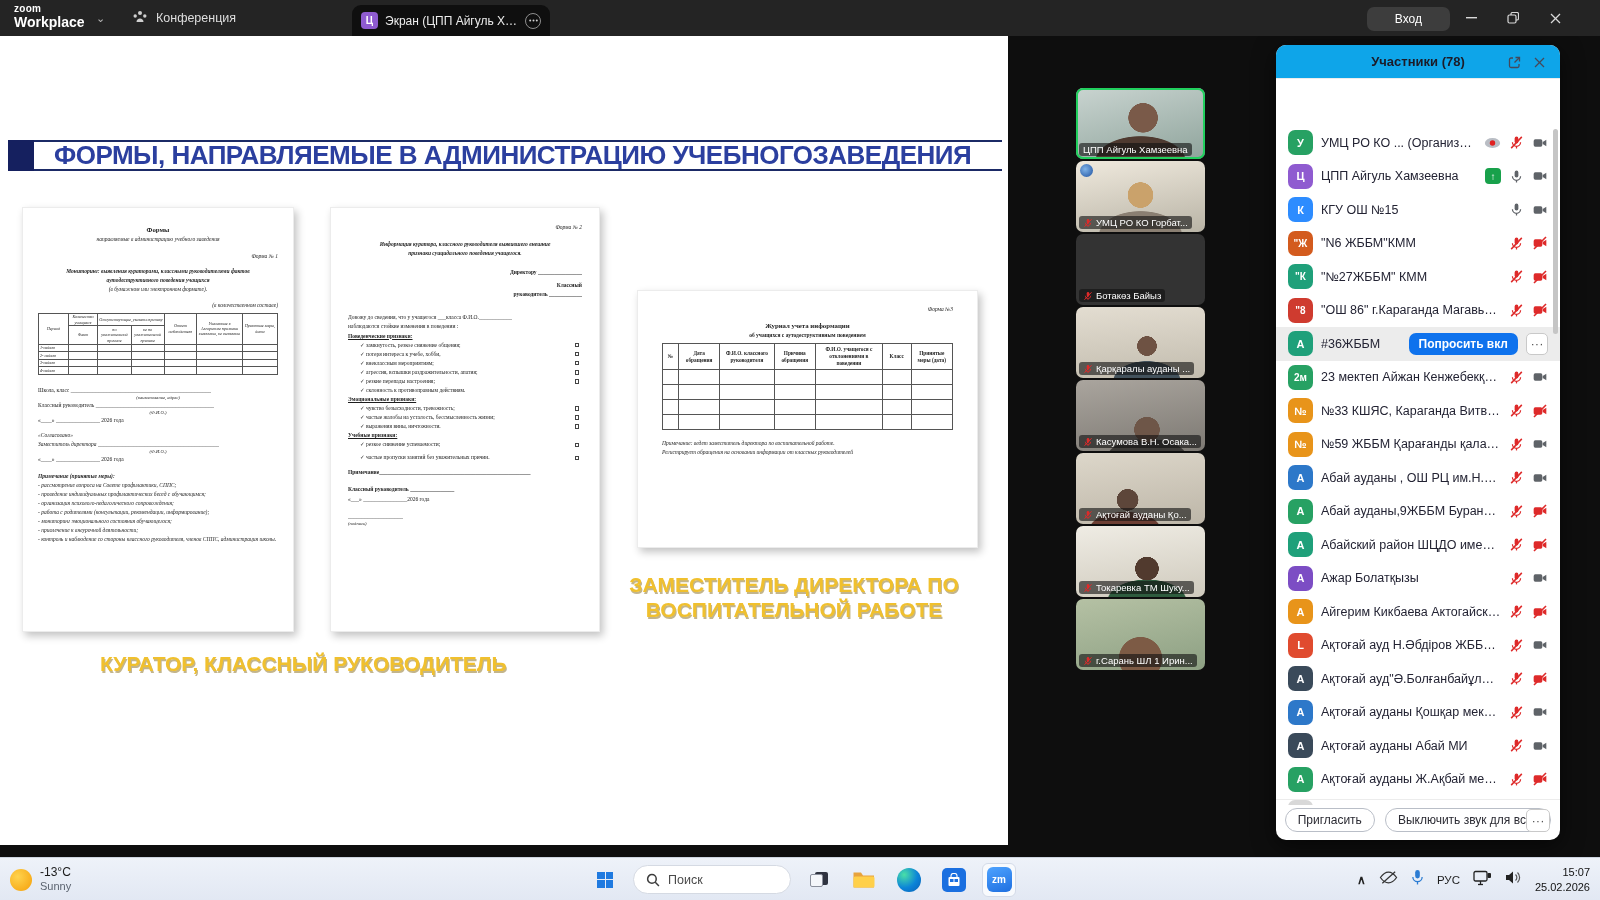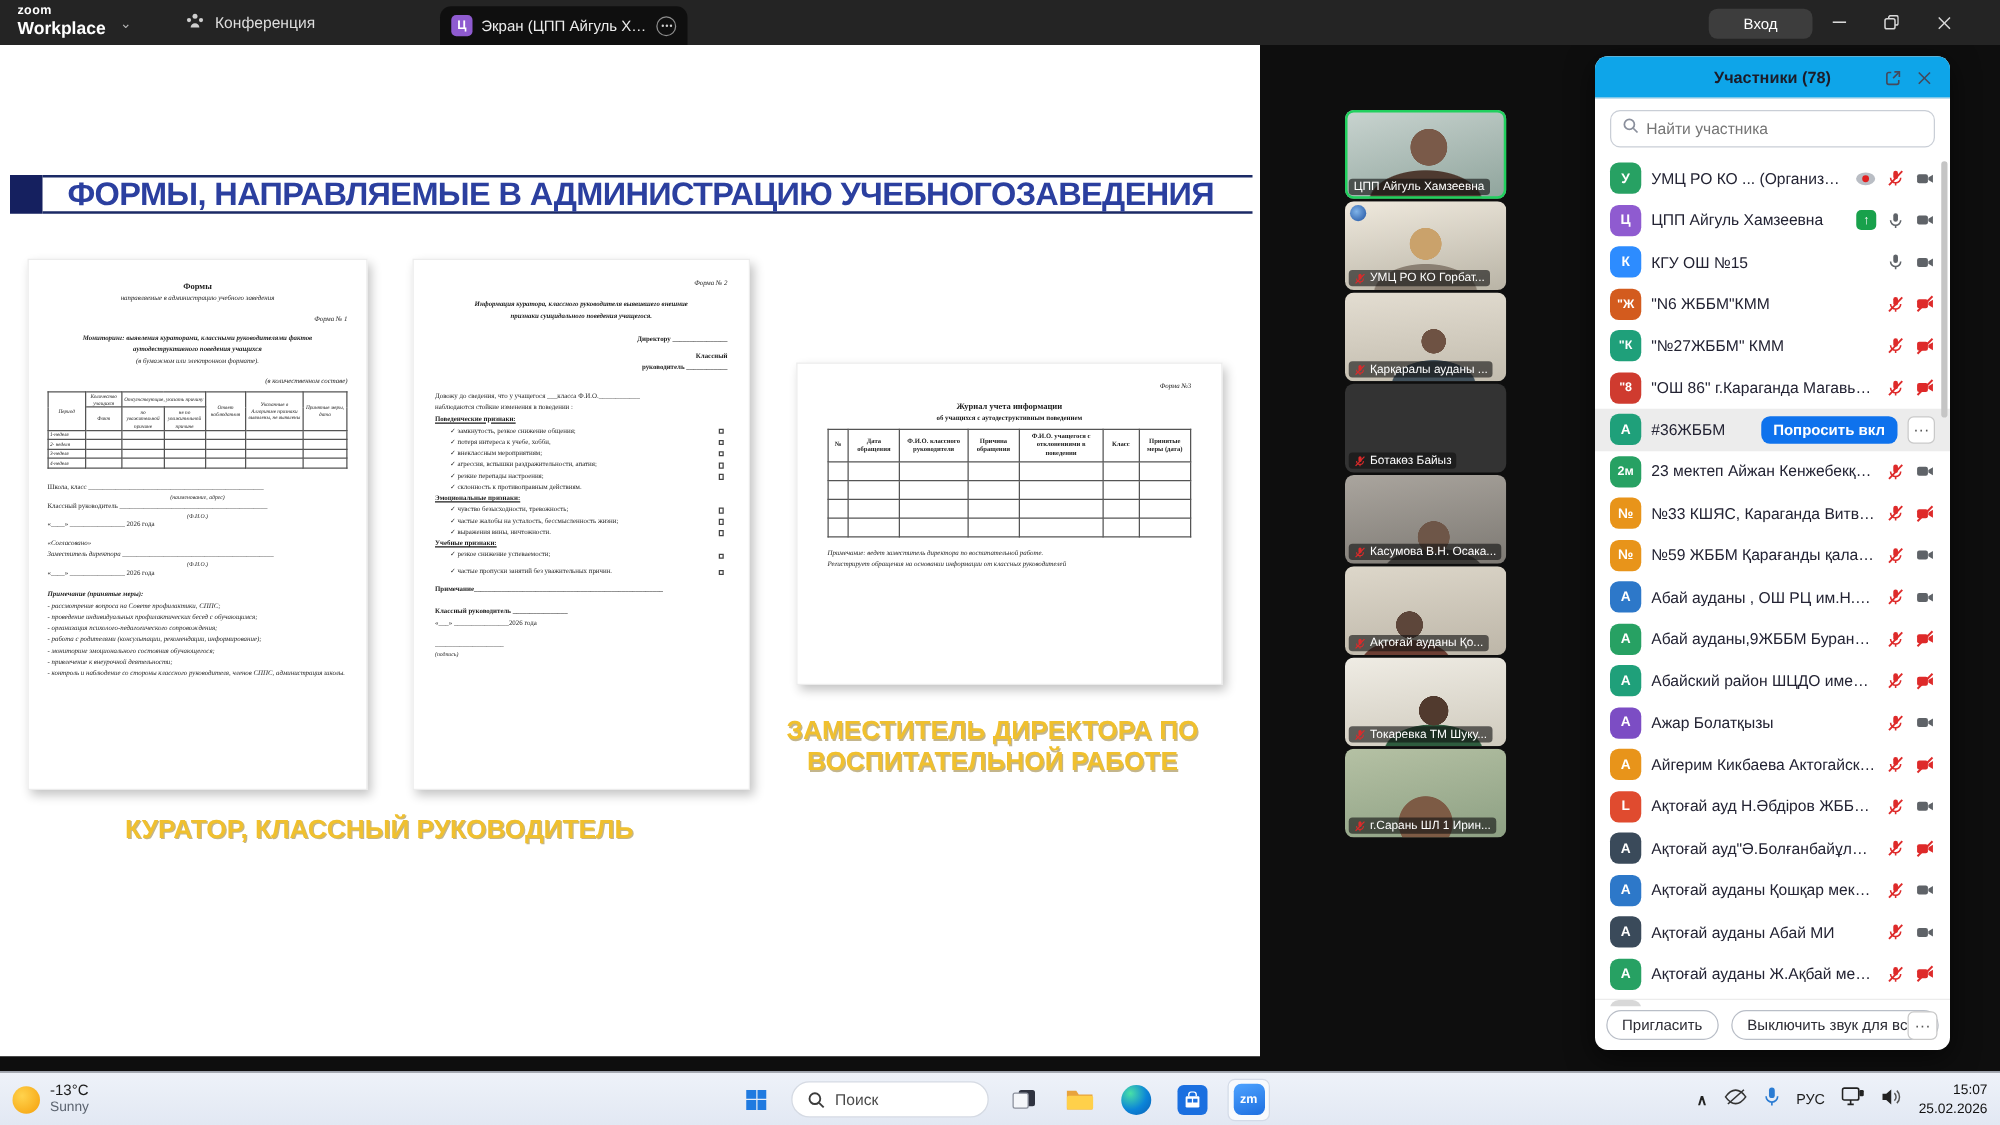--- a/index.html
+++ b/index.html
@@ -5,21 +5,21 @@
 *{margin:0;padding:0;box-sizing:border-box}
 html,body{width:1600px;height:900px;overflow:hidden}
 body{position:relative;font-family:"Liberation Sans",sans-serif;background:#0e0e0e}
 
 
 .titlebar{position:absolute;top:0;left:0;width:1600px;height:36px;background:#242424;z-index:30}
 .brand{position:absolute;left:14px;top:4px;color:#fff;line-height:1.05}
 .brand .z{font-size:10px;font-weight:bold;letter-spacing:.3px}
 .brand .w{font-size:14px;font-weight:bold}
 .brand-chev{position:absolute;left:96px;top:12px;color:#b9b9b9;font-size:11px}
-.tab-conf{position:absolute;left:148px;top:0;height:36px;display:flex;align-items:center;gap:8px;color:#dedede;font-size:12.5px}
+.tab-conf{position:absolute;left:132px;top:0;height:36px;display:flex;align-items:center;gap:8px;color:#dedede;font-size:12.5px}
 .tab-active{position:absolute;left:352px;top:5px;height:31px;width:198px;background:#0f0f0f;border-radius:9px 9px 0 0;display:flex;align-items:center;gap:7px;padding:0 9px;color:#ececec;font-size:12px}
 .tabicon{width:17px;height:17px;border-radius:4px;background:#8f5bd0;color:#fff;font-size:10px;font-weight:bold;display:flex;align-items:center;justify-content:center;flex:0 0 auto}
 .tab-label{white-space:nowrap;overflow:hidden;text-overflow:ellipsis}
 .ellip{margin-left:auto;width:16px;height:16px;border:1px solid #8e8e8e;border-radius:50%;display:flex;align-items:center;justify-content:center;flex:0 0 auto}
 .signin{position:absolute;right:150px;top:7px;background:#3d3d3d;color:#fff;font-size:12px;padding:5px 28px;border-radius:7px;border:none}
 .winbtns{position:absolute;right:24px;top:0;height:36px;display:flex}
 .winbtn{width:42px;height:36px;display:flex;align-items:center;justify-content:center;color:#d9d9d9}
 
 
 .screenshare{position:absolute;left:0;top:36px;width:1008px;height:809px;background:#fff}
@@ -409,40 +409,40 @@
       <div class="vlabel">
         <svg width="10" height="10" viewBox="0 0 24 24">
           <rect x="9" y="2.5" width="6" height="11" rx="3" fill="#de2a2a"></rect>
           <path d="M5.5 11.5a6.5 6.5 0 0 0 13 0" fill="none" stroke="#de2a2a" stroke-width="2"></path>
           <line x1="12" y1="18" x2="12" y2="21.5" stroke="#de2a2a" stroke-width="2"></line>
           <line x1="3.5" y1="21" x2="20.5" y2="3" stroke="#de2a2a" stroke-width="2.4"></line>
         </svg>
         <span class="vname">УМЦ РО КО  Горбат...</span>
       </div>
     </div>
+    <div class="thumb bg-d">
+      <div class="vlabel">
+        <svg width="10" height="10" viewBox="0 0 24 24">
+          <rect x="9" y="2.5" width="6" height="11" rx="3" fill="#de2a2a"></rect>
+          <path d="M5.5 11.5a6.5 6.5 0 0 0 13 0" fill="none" stroke="#de2a2a" stroke-width="2"></path>
+          <line x1="12" y1="18" x2="12" y2="21.5" stroke="#de2a2a" stroke-width="2"></line>
+          <line x1="3.5" y1="21" x2="20.5" y2="3" stroke="#de2a2a" stroke-width="2.4"></line>
+        </svg>
+        <span class="vname">Ботакөз Байыз</span>
+      </div>
+    </div>
     <div class="thumb bg-c">
       <div class="vlabel">
         <svg width="10" height="10" viewBox="0 0 24 24">
           <rect x="9" y="2.5" width="6" height="11" rx="3" fill="#de2a2a"></rect>
           <path d="M5.5 11.5a6.5 6.5 0 0 0 13 0" fill="none" stroke="#de2a2a" stroke-width="2"></path>
           <line x1="12" y1="18" x2="12" y2="21.5" stroke="#de2a2a" stroke-width="2"></line>
           <line x1="3.5" y1="21" x2="20.5" y2="3" stroke="#de2a2a" stroke-width="2.4"></line>
         </svg>
         <span class="vname">Қарқаралы ауданы ...</span>
-      </div>
-    </div>
-    <div class="thumb bg-d">
-      <div class="vlabel">
-        <svg width="10" height="10" viewBox="0 0 24 24">
-          <rect x="9" y="2.5" width="6" height="11" rx="3" fill="#de2a2a"></rect>
-          <path d="M5.5 11.5a6.5 6.5 0 0 0 13 0" fill="none" stroke="#de2a2a" stroke-width="2"></path>
-          <line x1="12" y1="18" x2="12" y2="21.5" stroke="#de2a2a" stroke-width="2"></line>
-          <line x1="3.5" y1="21" x2="20.5" y2="3" stroke="#de2a2a" stroke-width="2.4"></line>
-        </svg>
-        <span class="vname">Ботакөз Байыз</span>
       </div>
     </div>
     <div class="thumb bg-e">
       <div class="vlabel">
         <svg width="10" height="10" viewBox="0 0 24 24">
           <rect x="9" y="2.5" width="6" height="11" rx="3" fill="#de2a2a"></rect>
           <path d="M5.5 11.5a6.5 6.5 0 0 0 13 0" fill="none" stroke="#de2a2a" stroke-width="2"></path>
           <line x1="12" y1="18" x2="12" y2="21.5" stroke="#de2a2a" stroke-width="2"></line>
           <line x1="3.5" y1="21" x2="20.5" y2="3" stroke="#de2a2a" stroke-width="2.4"></line>
         </svg>
@@ -493,29 +493,20 @@
           <path d="M7.5 1.5h4v4"></path>
           <path d="M11.2 1.8L6.5 6.5"></path>
         </svg>
     </span>
     <span class="ph-ico ph-close">
       <svg width="11" height="11" viewBox="0 0 11 11" stroke="#45485a" stroke-width="1.3">
           <line x1="1" y1="1" x2="10" y2="10"></line>
           <line x1="10" y1="1" x2="1" y2="10"></line>
         </svg>
     </span>
-  </div>
-  <div class="searchwrap">
-    <span>
-      <svg width="13" height="13" viewBox="0 0 13 13" fill="none" stroke="#8a8f9c" stroke-width="1.4">
-          <circle cx="5.5" cy="5.5" r="4"></circle>
-          <line x1="8.6" y1="8.6" x2="12" y2="12"></line>
-        </svg>
-    </span>
-    <input placeholder="Найти участника" style="">
   </div>
   <div class="plist">
       <div class="prow">
         <span class="avatar" style="background: rgb(39, 161, 99);">У</span>
         <span class="pname">УМЦ РО КО  ... (Организатор, я)</span>
         <span class="picons">
           <svg width="17" height="12" viewBox="0 0 20 14">
             <ellipse cx="10" cy="7" rx="9" ry="6" fill="#b9bdc4"></ellipse>
             <circle cx="10" cy="7" r="3.2" fill="#e02020"></circle>
           </svg>

